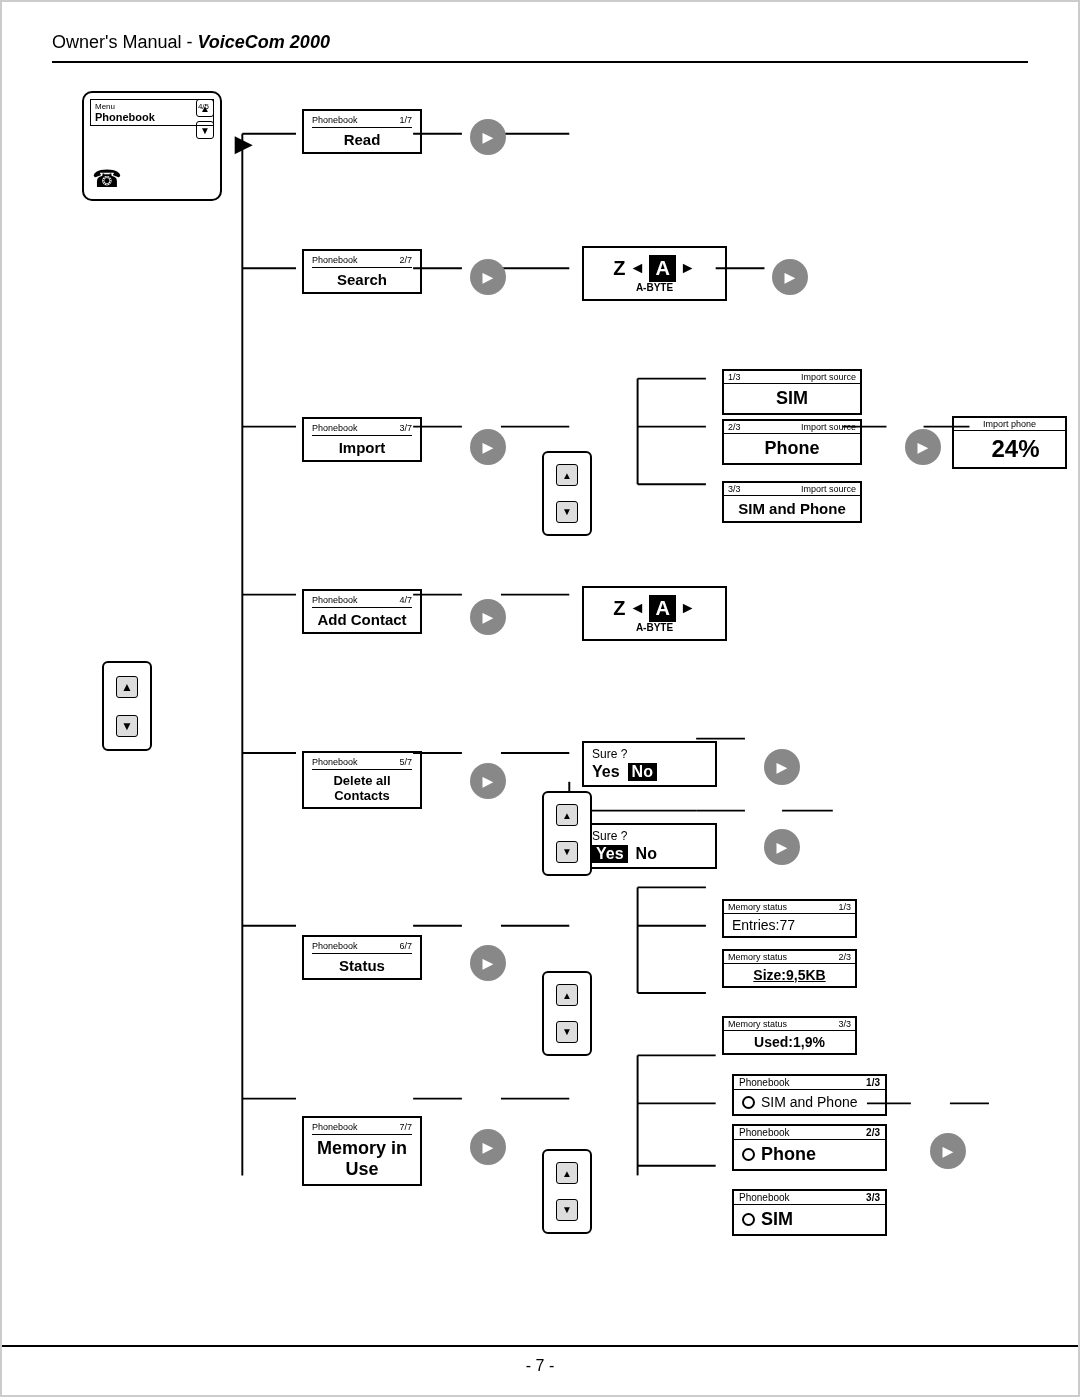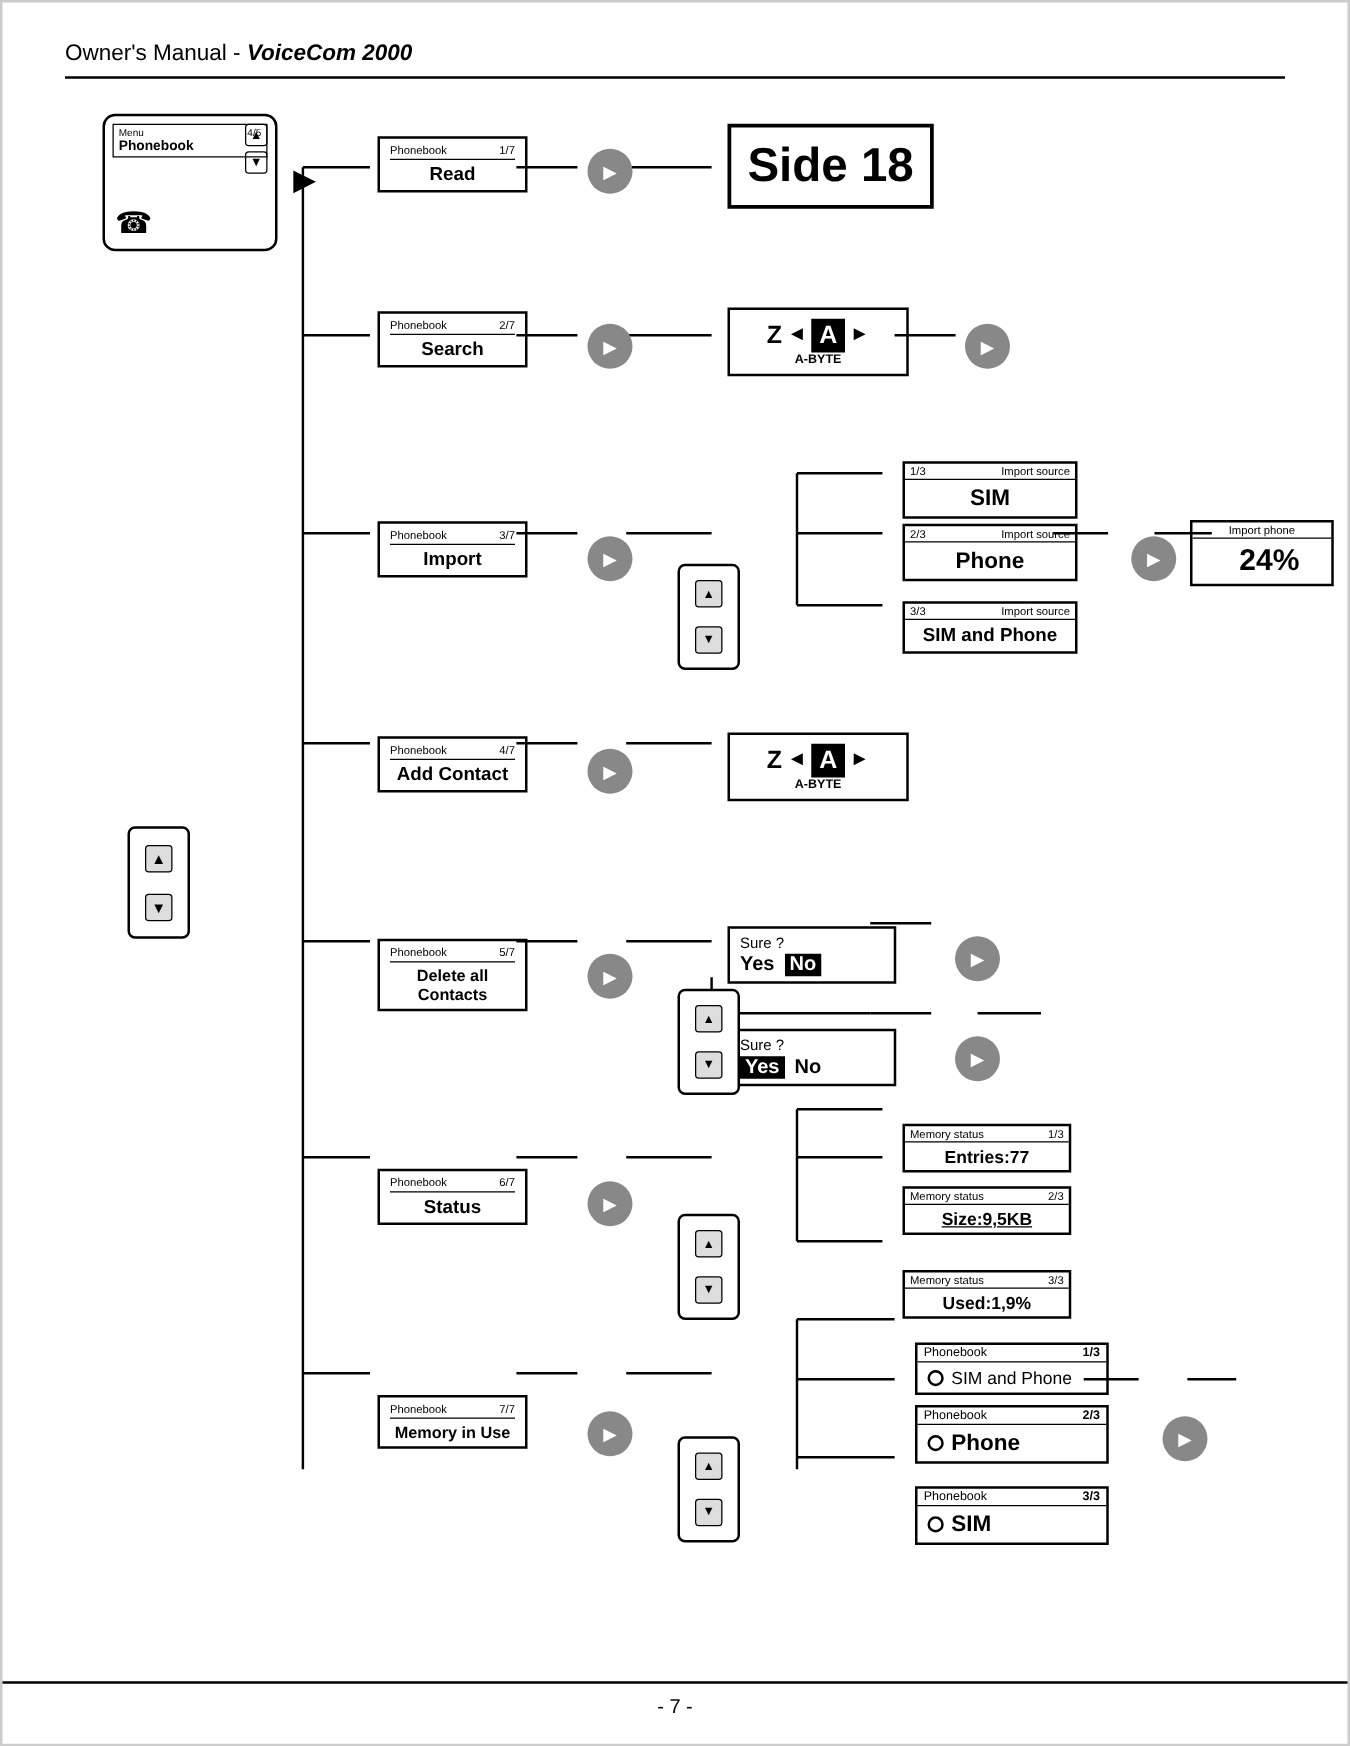--- a/index.html
+++ b/index.html
@@ -170,23 +170,20 @@
         <span>Phonebook</span>
         <span>1/7</span>
       </div>
       <div style="font-size:15px;font-weight:bold;text-align:center;">Read</div>
     </div>
 
     <div style="position:absolute;left:418px;top:38px;width:36px;height:36px;background:#888;border-radius:50%;display:flex;align-items:center;justify-content:center;">
       <span style="color:#fff;font-size:14px;">▶</span>
     </div>
 
-    <div style="position:absolute;left:530px;top:18px;width:165px;height:68px;border:3px solid #000;display:flex;align-items:center;justify-content:center;">
-      <span style="font-size:38px;font-weight:bold;">Side 18</span>
-    </div>
 
     <div style="position:absolute;left:250px;top:168px;width:120px;border:2px solid #000;padding:4px 8px;">
       <div style="display:flex;justify-content:space-between;font-size:9px;border-bottom:1px solid #000;margin-bottom:3px;padding-bottom:2px;">
         <span>Phonebook</span>
         <span>2/7</span>
       </div>
       <div style="font-size:15px;font-weight:bold;text-align:center;">Search</div>
     </div>
 
     <div style="position:absolute;left:418px;top:178px;width:36px;height:36px;background:#888;border-radius:50%;display:flex;align-items:center;justify-content:center;">
@@ -330,21 +327,21 @@
 
     <div style="position:absolute;left:418px;top:864px;width:36px;height:36px;background:#888;border-radius:50%;display:flex;align-items:center;justify-content:center;">
       <span style="color:#fff;font-size:14px;">▶</span>
     </div>
 
     <div style="position:absolute;left:670px;top:818px;width:135px;border:2px solid #000;">
       <div style="display:flex;justify-content:space-between;font-size:9px;padding:1px 4px;border-bottom:1px solid #000;">
         <span>Memory status</span>
         <span>1/3</span>
       </div>
-      <div style="font-size:14px;font-weight:bold;padding:3px 8px;text-align:center;">Entries:77</div>
+      <div style="font-size:14px;font-weight:normal;padding:3px 8px;text-align:left;">Entries:77</div>
     </div>
 
     <div style="position:absolute;left:670px;top:868px;width:135px;border:2px solid #000;">
       <div style="display:flex;justify-content:space-between;font-size:9px;padding:1px 4px;border-bottom:1px solid #000;">
         <span>Memory status</span>
         <span>2/3</span>
       </div>
       <div style="font-size:14px;font-weight:bold;padding:3px 8px;text-align:center;text-decoration:underline;">Size:9,5KB</div>
     </div>
 
@@ -359,21 +356,21 @@
     <div style="position:absolute;left:490px;top:890px;width:50px;height:85px;border:2px solid #000;border-radius:6px;display:flex;flex-direction:column;align-items:center;justify-content:space-around;padding:4px;background:#fff;">
       <div style="width:22px;height:22px;background:#ddd;border:1px solid #000;border-radius:3px;display:flex;align-items:center;justify-content:center;font-size:10px;">▲</div>
       <div style="width:22px;height:22px;background:#ddd;border:1px solid #000;border-radius:3px;display:flex;align-items:center;justify-content:center;font-size:10px;">▼</div>
     </div>
 
     <div style="position:absolute;left:250px;top:1035px;width:120px;border:2px solid #000;padding:4px 8px;">
       <div style="display:flex;justify-content:space-between;font-size:9px;border-bottom:1px solid #000;margin-bottom:3px;padding-bottom:2px;">
         <span>Phonebook</span>
         <span>7/7</span>
       </div>
-      <div style="font-size:13px;font-weight:bold;text-align:center;">Memory in Use</div>
+      <div style="font-size:18px;font-weight:bold;text-align:center;">Memory in Use</div>
     </div>
 
     <div style="position:absolute;left:418px;top:1048px;width:36px;height:36px;background:#888;border-radius:50%;display:flex;align-items:center;justify-content:center;">
       <span style="color:#fff;font-size:14px;">▶</span>
     </div>
 
     <div style="position:absolute;left:680px;top:993px;width:155px;border:2px solid #000;">
       <div style="display:flex;justify-content:space-between;font-size:10px;padding:1px 5px;border-bottom:1px solid #000;">
         <span>Phonebook</span>
         <span style="font-weight:bold;">1/3</span>

